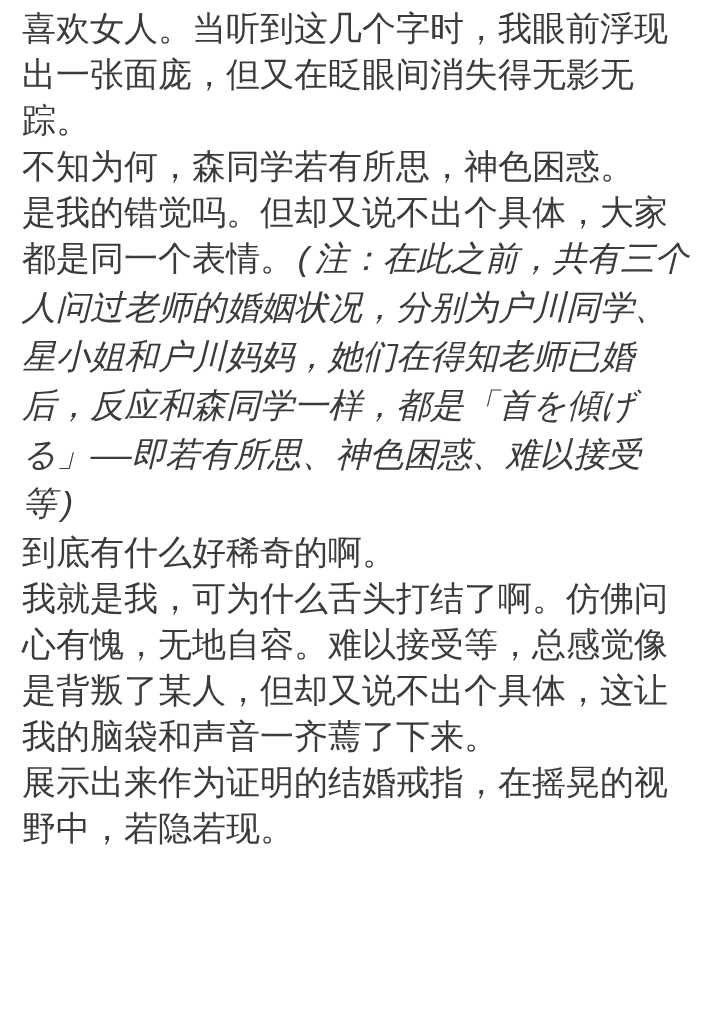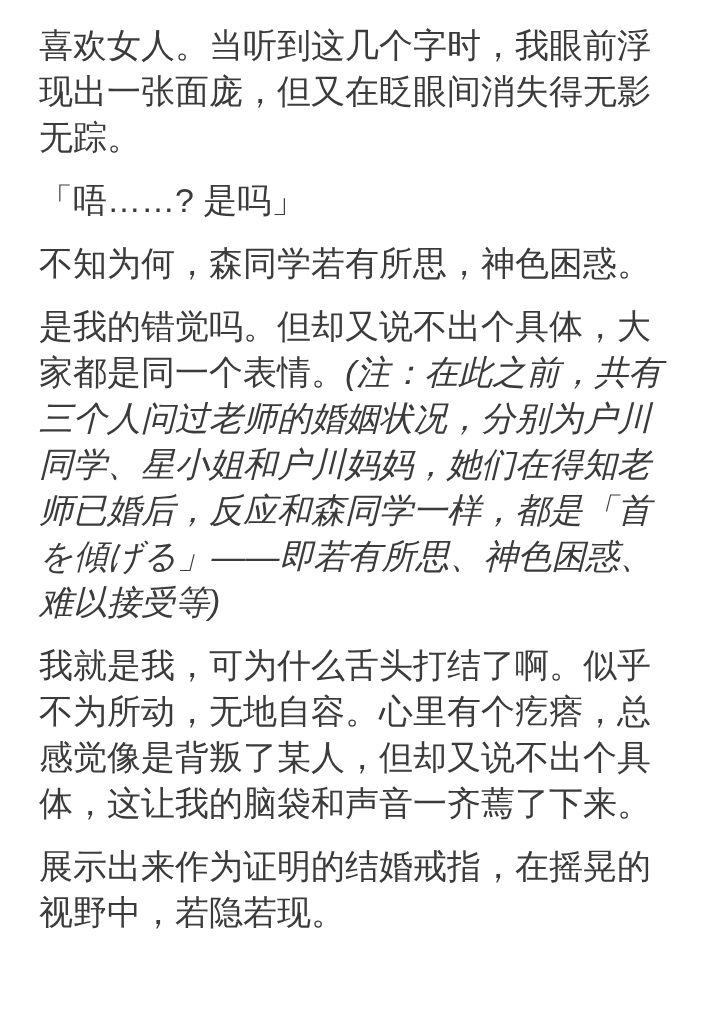--- a/index.html
+++ b/index.html
@@ -19,30 +19,31 @@
     padding: 5px 16px 0 22px;
     font-family: "Liberation Sans", "DejaVu Sans", sans-serif;
     font-size: 34px;
     line-height: 46px;
     color: #3b3b3b;
     letter-spacing: 0px;
     text-align: left;
     word-break: break-all;
   }
   .page p {
-    margin: 17px;
+    margin: 0;
     padding: 0;
   }
   .note {
     font-style: italic;
+    font-family: Liberation Mono, monospace;
   }
 </style>
 </head>
 <body>
 
 <div class="page">
   <p>喜欢女人。当听到这几个字时，我眼前浮现出一张面庞，但又在眨眼间消失得无影无踪。</p>
-  <p>「唔……? 是吗」</p>
   <p>不知为何，森同学若有所思，神色困惑。</p>
   <p><span>是我的错觉吗。但却又说不出个具体，大家都是同一个表情。</span><span class="note">(注：在此之前，共有三个人问过老师的婚姻状况，分别为户川同学、星小姐和户川妈妈，她们在得知老师已婚后，反应和森同学一样，都是「首を傾げる」——即若有所思、神色困惑、难以接受等)</span></p>
-  <p>我就是我，可为什么舌头打结了啊。似乎不为所动，无地自容。心里有个疙瘩，总感觉像是背叛了某人，但却又说不出个具体，这让我的脑袋和声音一齐蔫了下来。</p>
+  <p>到底有什么好稀奇的啊。</p>
+  <p>我就是我，可为什么舌头打结了啊。仿佛问心有愧，无地自容。难以接受等，总感觉像是背叛了某人，但却又说不出个具体，这让我的脑袋和声音一齐蔫了下来。</p>
   <p>展示出来作为证明的结婚戒指，在摇晃的视野中，若隐若现。</p>
 </div>
 
 </body></html>

